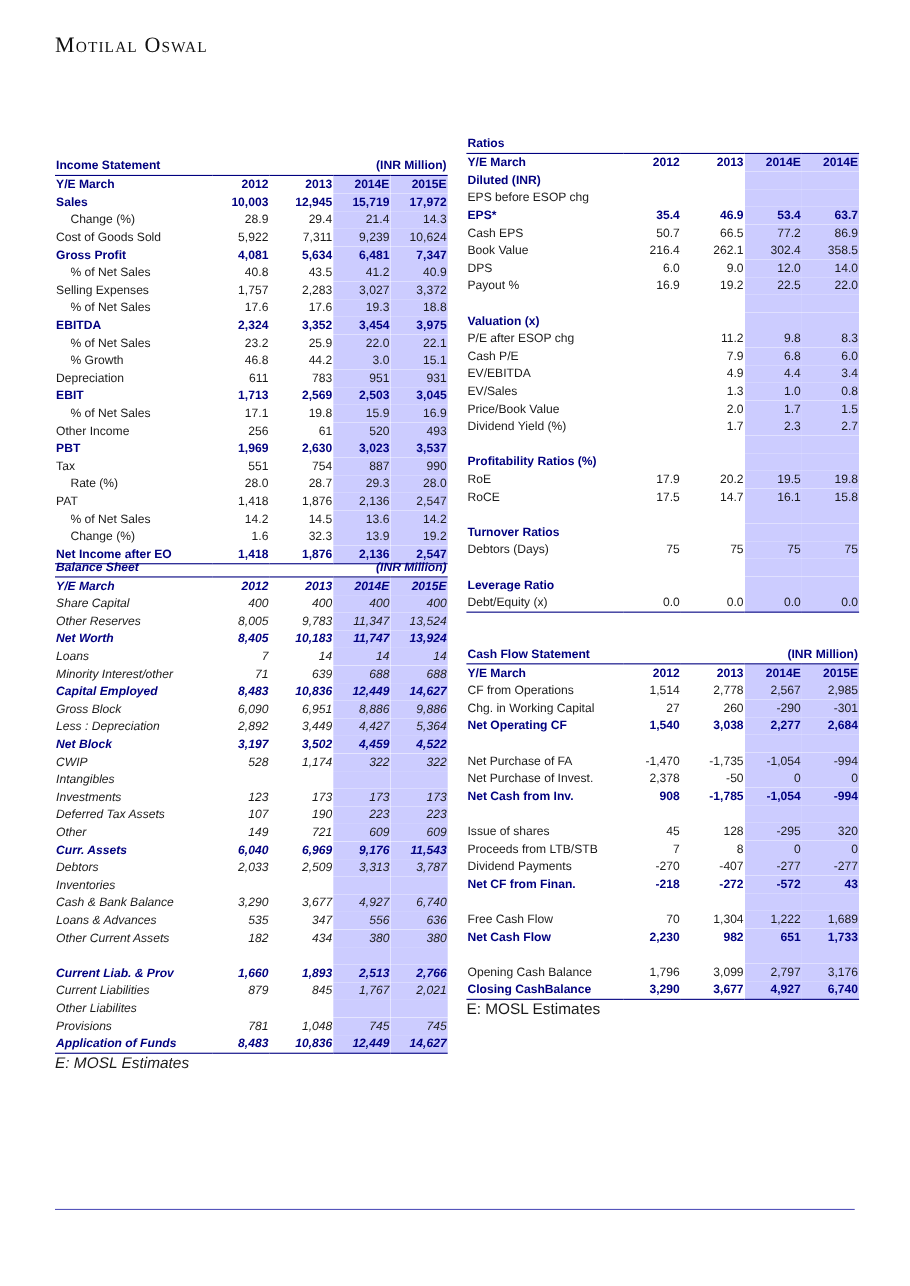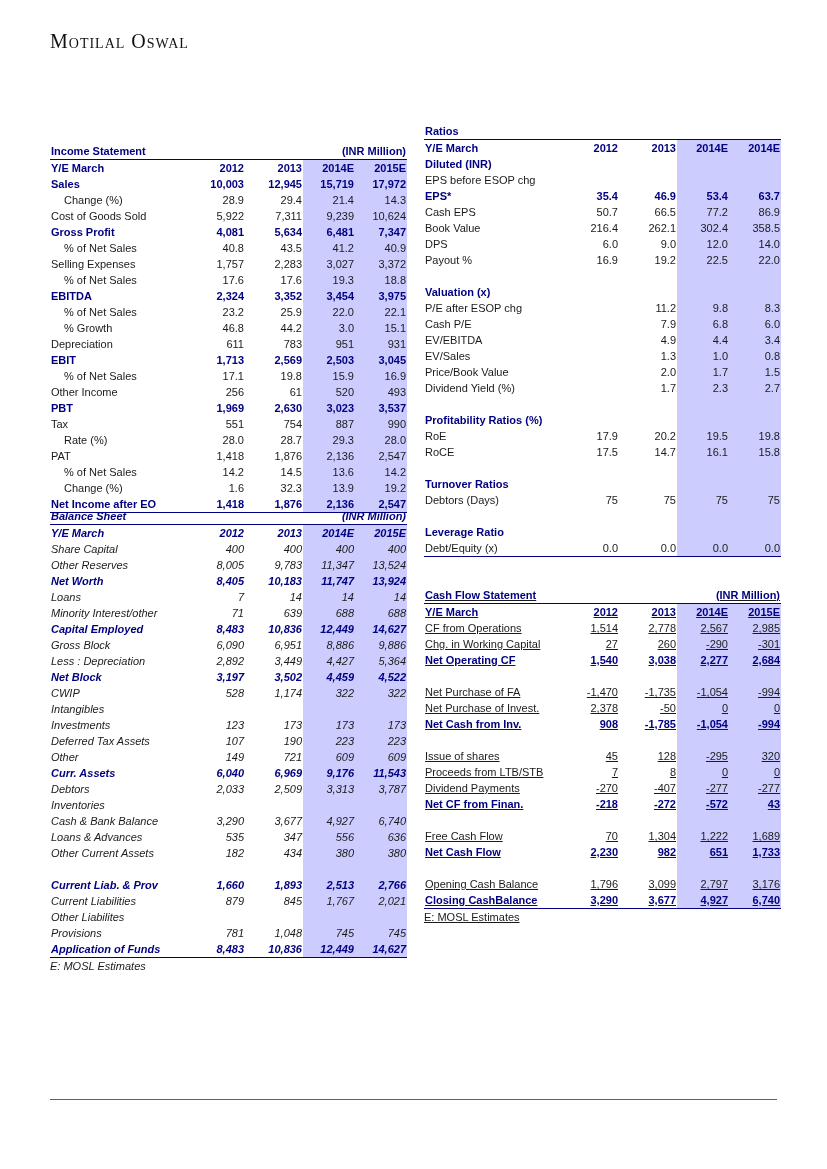--- a/index.html
+++ b/index.html
@@ -18,21 +18,21 @@
   table.fin col.c1 { width: 52px; }
   table.fin col.c2 { width: 58px; }
   table.fin col.c3 { width: 52px; }
   table.fin col.c4 { width: 52px; }
   table.fin td.est { background: #ccccff; }
   tr.title td { font-weight: bold; color: #000080; border-bottom: 1.5px solid #000080; }
   tr.hdr td { font-weight: bold; color: #000080; }
   tr.bold td { font-weight: bold; color: #000080; }
   tr.last td { border-bottom: 1.5px solid #000080; }
   td.ind { padding-left: 14px !important; }
-  .note { font-size: 11px; height: 16px; line-height: 16px; }
+  .note { font-size: 14px; height: 16px; line-height: 16px; }
   .footer-line { position: absolute; left: 50px; top: 1099px; width: 727px; height: 0;
                  border-top: 1.5px solid #5555bb; }
 </style>
 </head>
 <body>
 
 <div class="logo">Motilal Oswal</div>
 
 <div class="col left" style="top:123px;margin-top:20px;">
   <table class="fin">
@@ -607,21 +607,21 @@
           <td class="lbl">Debt/Equity (x)</td>
           <td class="num">0.0</td>
           <td class="num">0.0</td>
           <td class="num est">0.0</td>
           <td class="num est">0.0</td>
         </tr>
       </tbody>
   </table>
 </div>
 
-<div class="col right" style="top:587px;text-decoration:underline;">
+<div class="col right" style="top:587px;">
   <table class="fin">
     <colgroup>
         <col class="c0">
         <col class="c1">
         <col class="c2">
         <col class="c3">
         <col class="c4">
       </colgroup>
     <tbody>
         <tr class="title">

